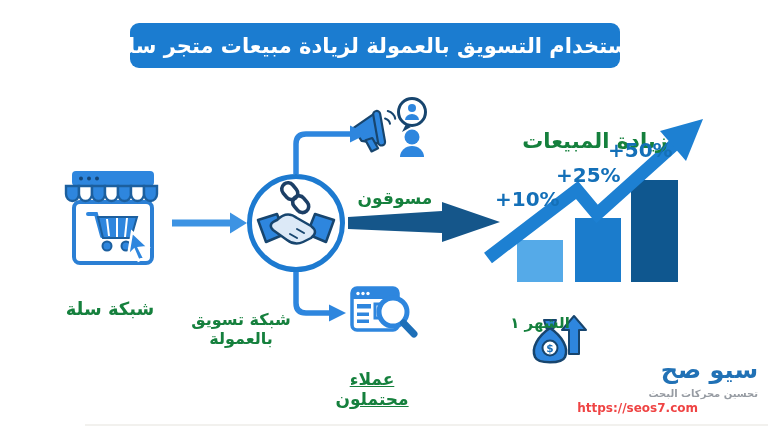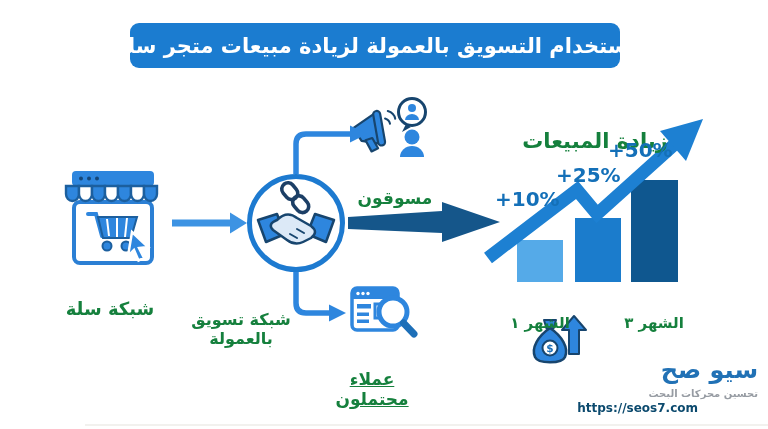--- a/index.html
+++ b/index.html
@@ -30,21 +30,21 @@
   .p10{left:495px;top:187px;} .p25{left:556px;top:163px;} .p50{left:608px;top:138px;}
   
   .icon{position:absolute;z-index:2;}
   .overlay{position:absolute;left:0;top:0;width:768px;height:429px;z-index:2;pointer-events:none;}
   
   .logo-name{left:598px;top:356px;width:160px;text-align:right;font-size:24px;font-weight:bold;
              color:#2171b5;z-index:3;direction:rtl;}
   .logo-tagline{left:598px;top:388px;width:160px;text-align:right;font-size:10px;font-weight:bold;
                 color:#979ca3;z-index:3;direction:rtl;}
   .logo-url{left:568px;top:401px;width:160px;text-align:right;padding-right:30px;box-sizing:border-box;
-            font-size:12px;font-weight:bold;color:#0c4a6e;z-index:3;}
+            font-size:12px;font-weight:bold;color:#ef4444;z-index:3;}
   .bottom-line{left:85px;top:424px;width:683px;height:2px;background:#f2f1ee;z-index:0;}
 </style>
 </head>
 <body>
 
 <div class="canvas">
 
   <div class="abs banner">
     <span>استخدام التسويق بالعمولة لزيادة مبيعات متجر سلة</span>
   </div>
@@ -130,21 +130,20 @@
       <line x1="53.5" y1="38" x2="64" y2="49" stroke="#1d6fb8" stroke-width="7" stroke-linecap="round"></line>
     </g>
   </svg>
   <div class="abs lbl customers-label">عملاء محتملون</div>
 
   <div class="abs lbl chart-title">زيادة المبيعات</div>
   <div class="bar bar1"></div>
   <div class="bar bar2"></div>
   <div class="bar bar3"></div>
   <div class="lbl month m1">الشهر ١</div>
-  <div class="lbl month m3">الشهر ٣</div>
   <div class="pct p10">+10%</div>
   <div class="pct p25">+25%</div>
   <div class="pct p50">+50%</div>
 
   <svg class="overlay" viewBox="0 0 768 429">
     <g>
       <line x1="172" y1="223" x2="230" y2="223" stroke="#3d93e3" stroke-width="7"></line>
       <polygon points="230,212.5 247,223 230,233.5" fill="#3d93e3"></polygon>
     </g>
     <g>

